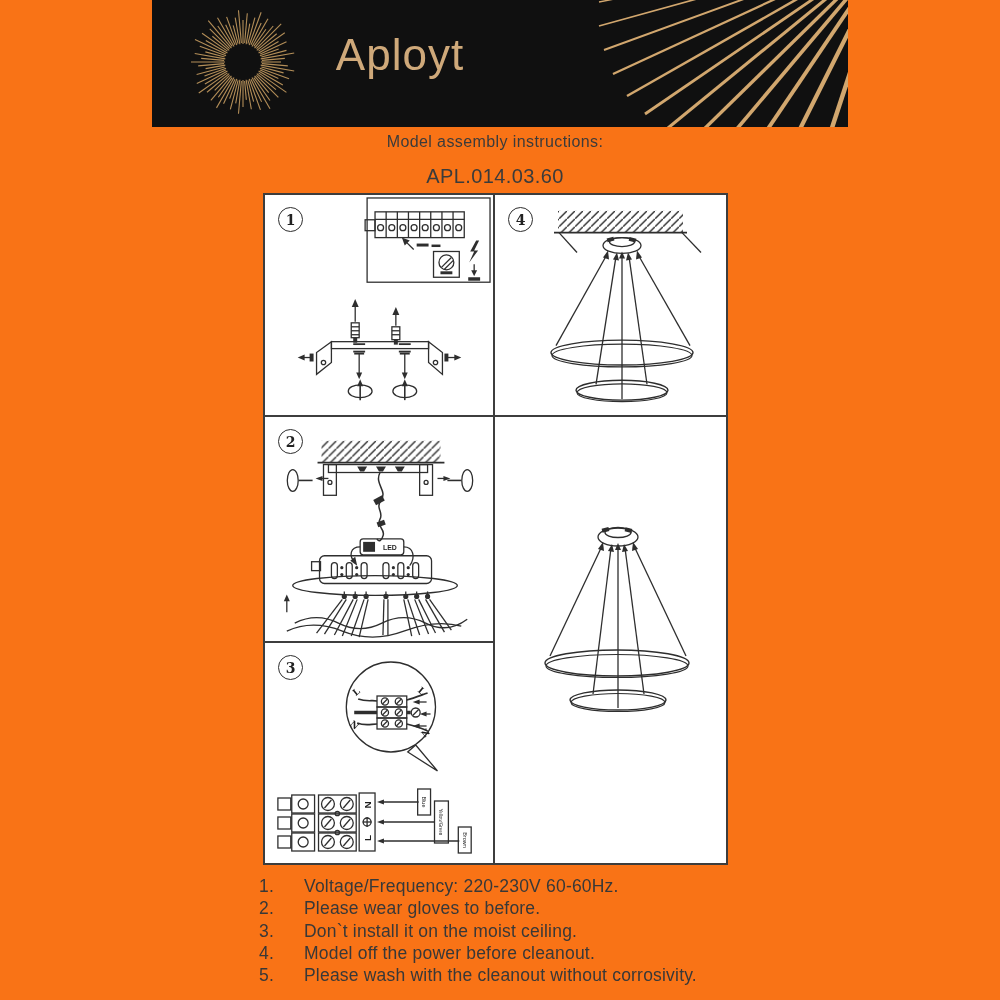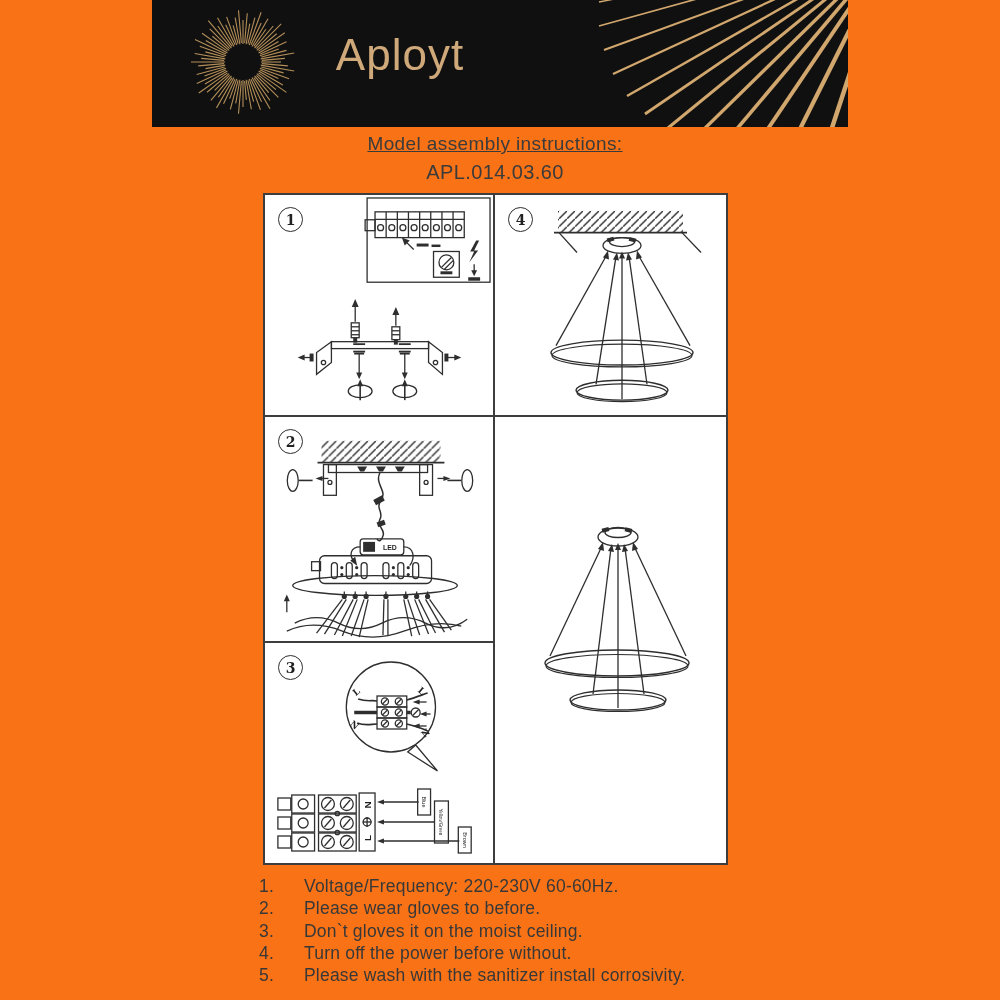--- a/index.html
+++ b/index.html
@@ -5,22 +5,22 @@
   html,body{margin:0;padding:0;background:#ffffff;}
   .page{position:relative;width:1000px;height:1000px;background:#f97316;overflow:hidden;
         font-family:"Liberation Sans",sans-serif;color:#333;padding-left:12px;}
   
   .banner{position:absolute;left:152px;top:0;width:696px;height:127px;background:#101010;overflow:hidden;}
   .banner svg{position:absolute;left:0;top:0;}
   .brand{position:absolute;left:168px;top:30px;width:160px;text-align:center;
          font-size:44px;font-weight:400;letter-spacing:1px;color:#cfa97a;}
   
   .titleblock{position:absolute;left:0;top:133px;width:990px;text-align:center;color:#3b3b3b;}
-  .title{font-size:19px;letter-spacing:.4px;text-decoration:underline;}
-  .model{font-size:20px;letter-spacing:.4px;margin-top:6px;}
+  .title{font-size:16px;letter-spacing:.4px;}
+  .model{font-size:20px;letter-spacing:.4px;margin-top:14px;}
   
   .itable{position:absolute;left:263px;top:193px;width:465px;height:672px;box-sizing:border-box;
           border:2px solid #3d3d3d;display:grid;grid-template-columns:230px auto;
           grid-template-rows:222px 226px auto;}
   .cell{position:relative;box-sizing:border-box;background:#fff;}
   .c1{grid-column:1;grid-row:1;border-right:2px solid #3d3d3d;border-bottom:2px solid #3d3d3d;}
   .c2{grid-column:1;grid-row:2;border-right:2px solid #3d3d3d;border-bottom:2px solid #3d3d3d;}
   .c3{grid-column:1;grid-row:3;border-right:2px solid #3d3d3d;}
   .c4{grid-column:2;grid-row:1;border-bottom:2px solid #3d3d3d;}
   .c5{grid-column:2;grid-row:2 / span 2;}
@@ -500,25 +500,25 @@
     <div class="note">
         <span class="nnum">1.</span>
         <span class="ntext">Voltage/Frequency: 220-230V 60-60Hz.</span>
       </div>
     <div class="note">
         <span class="nnum">2.</span>
         <span class="ntext">Please wear gloves to before.</span>
       </div>
     <div class="note">
         <span class="nnum">3.</span>
-        <span class="ntext">Don`t gloves it on the moist ceiling.</span>
+        <span class="ntext">Don`t install it on the moist ceiling.</span>
       </div>
     <div class="note">
         <span class="nnum">4.</span>
-        <span class="ntext">Turn off the power before without.</span>
+        <span class="ntext">Model off the power before cleanout.</span>
       </div>
     <div class="note">
         <span class="nnum">5.</span>
-        <span class="ntext">Please wash with the sanitizer install corrosivity.</span>
+        <span class="ntext">Please wash with the cleanout without corrosivity.</span>
       </div>
   </div>
 
 </div>
 
 </body></html>

